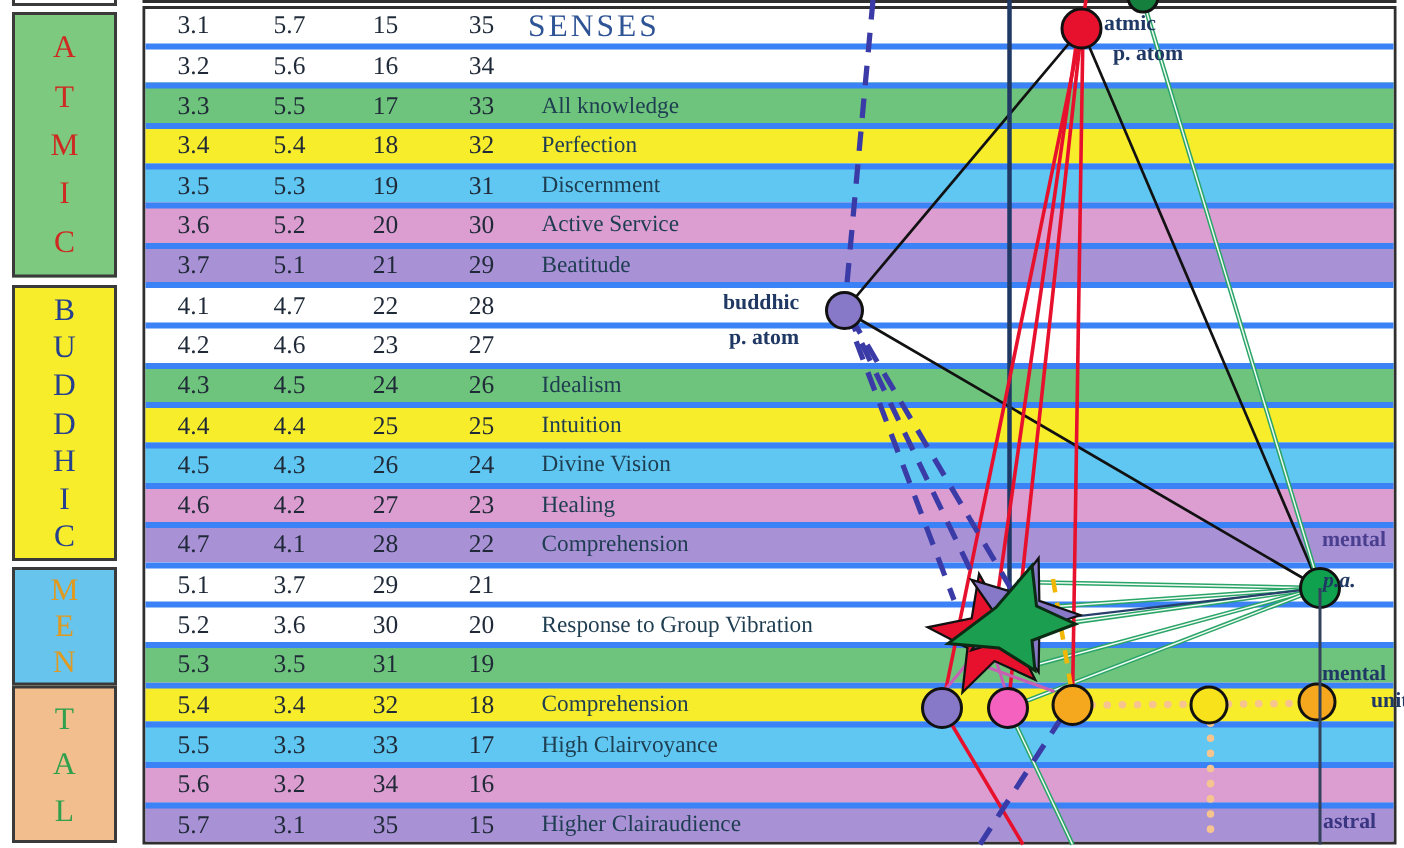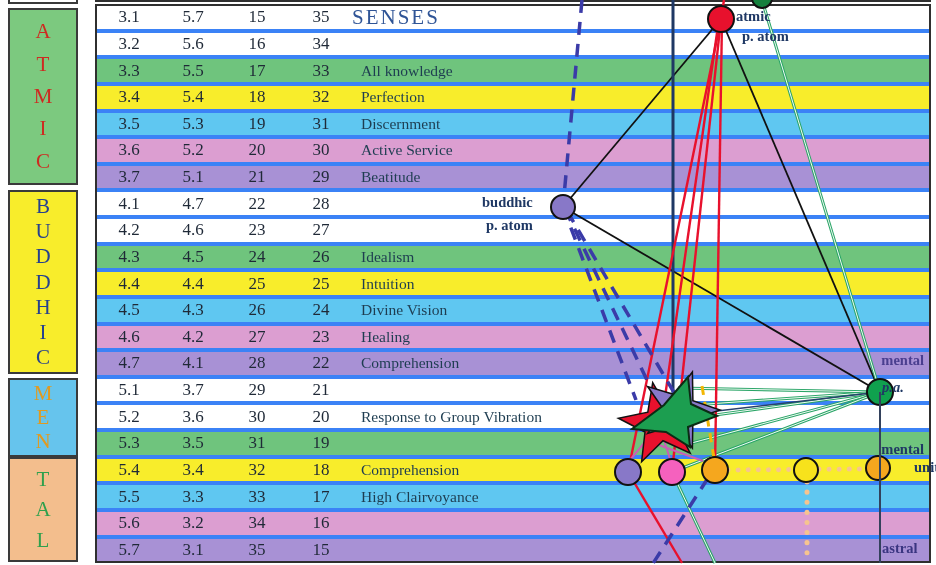--- a/index.html
+++ b/index.html
@@ -183,20 +183,21 @@
         <div class="num">5.6</div>
         <div class="num">3.2</div>
         <div class="num">34</div>
         <div class="num">16</div>
       </div>
       <div class="prow" style="background: rgb(168, 145, 213);">
         <div class="num">5.7</div>
         <div class="num">3.1</div>
         <div class="num">35</div>
         <div class="num">15</div>
+        <div class="lab">Higher Clairaudience</div>
       </div>
     </div>
 
   <div class="senses-title">SENSES</div>
 
   <svg class="overlay" width="936" height="565" viewBox="0 0 936 565">
       <line x1="721" y1="19" x2="563" y2="207" stroke="#111111" stroke-width="1.8"></line>
       <line x1="721" y1="19" x2="880" y2="392" stroke="#111111" stroke-width="1.8"></line>
       <line x1="563" y1="207" x2="880" y2="392" stroke="#111111" stroke-width="1.8"></line>
       <line x1="673" y1="0" x2="673" y2="410" stroke="#1f3864" stroke-width="3"></line>

